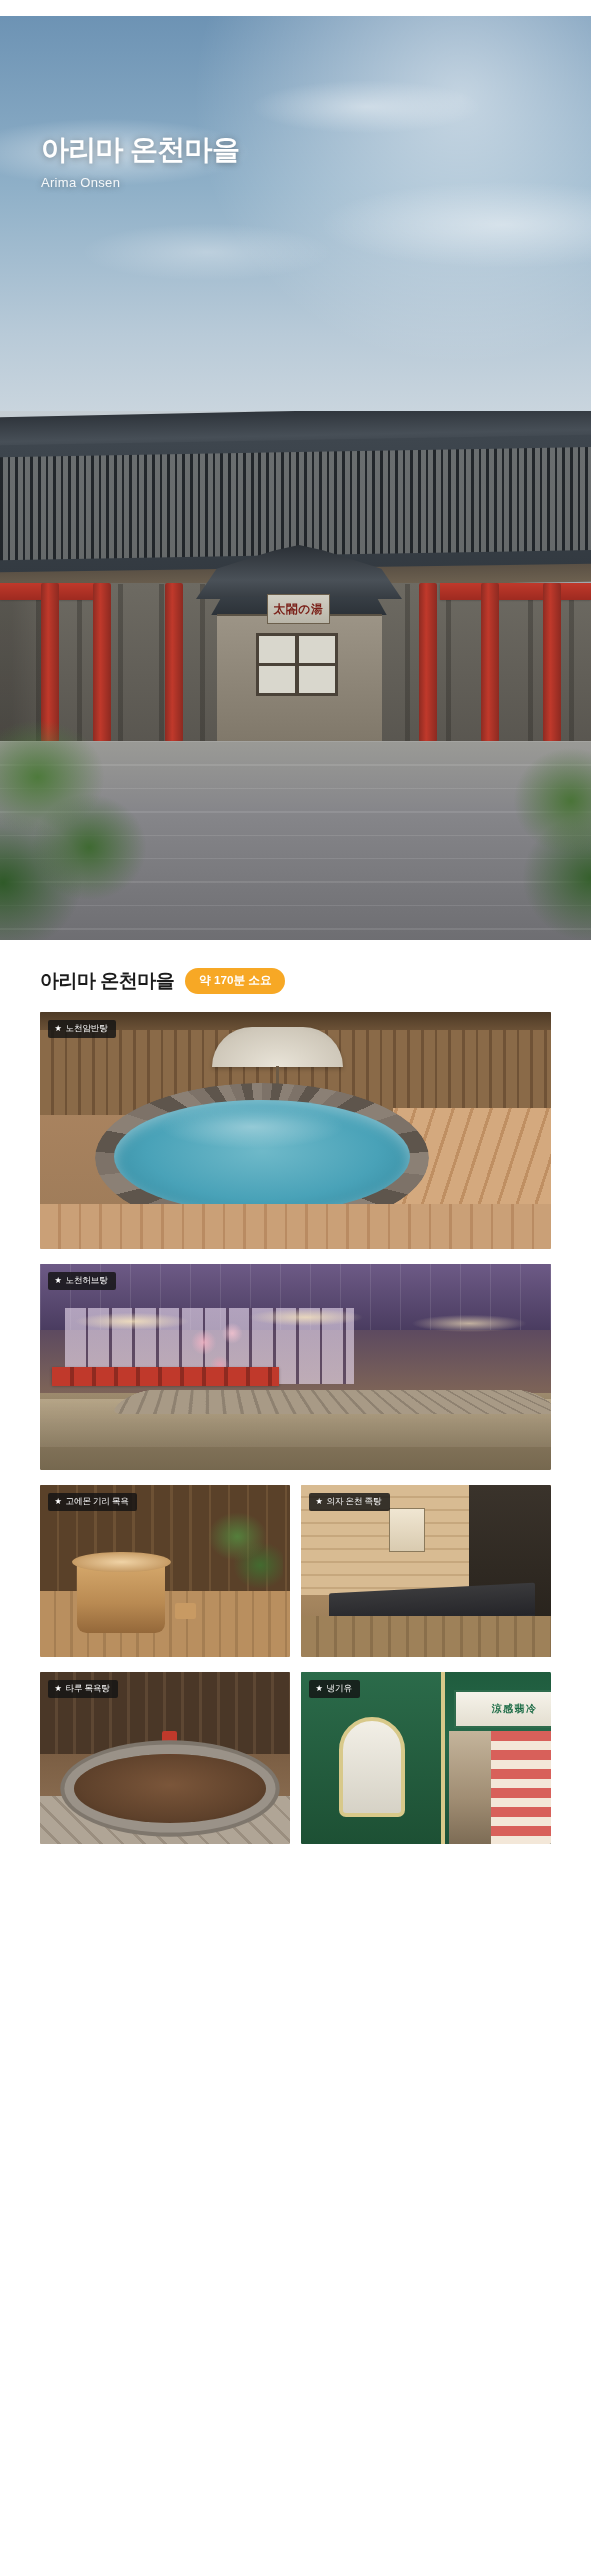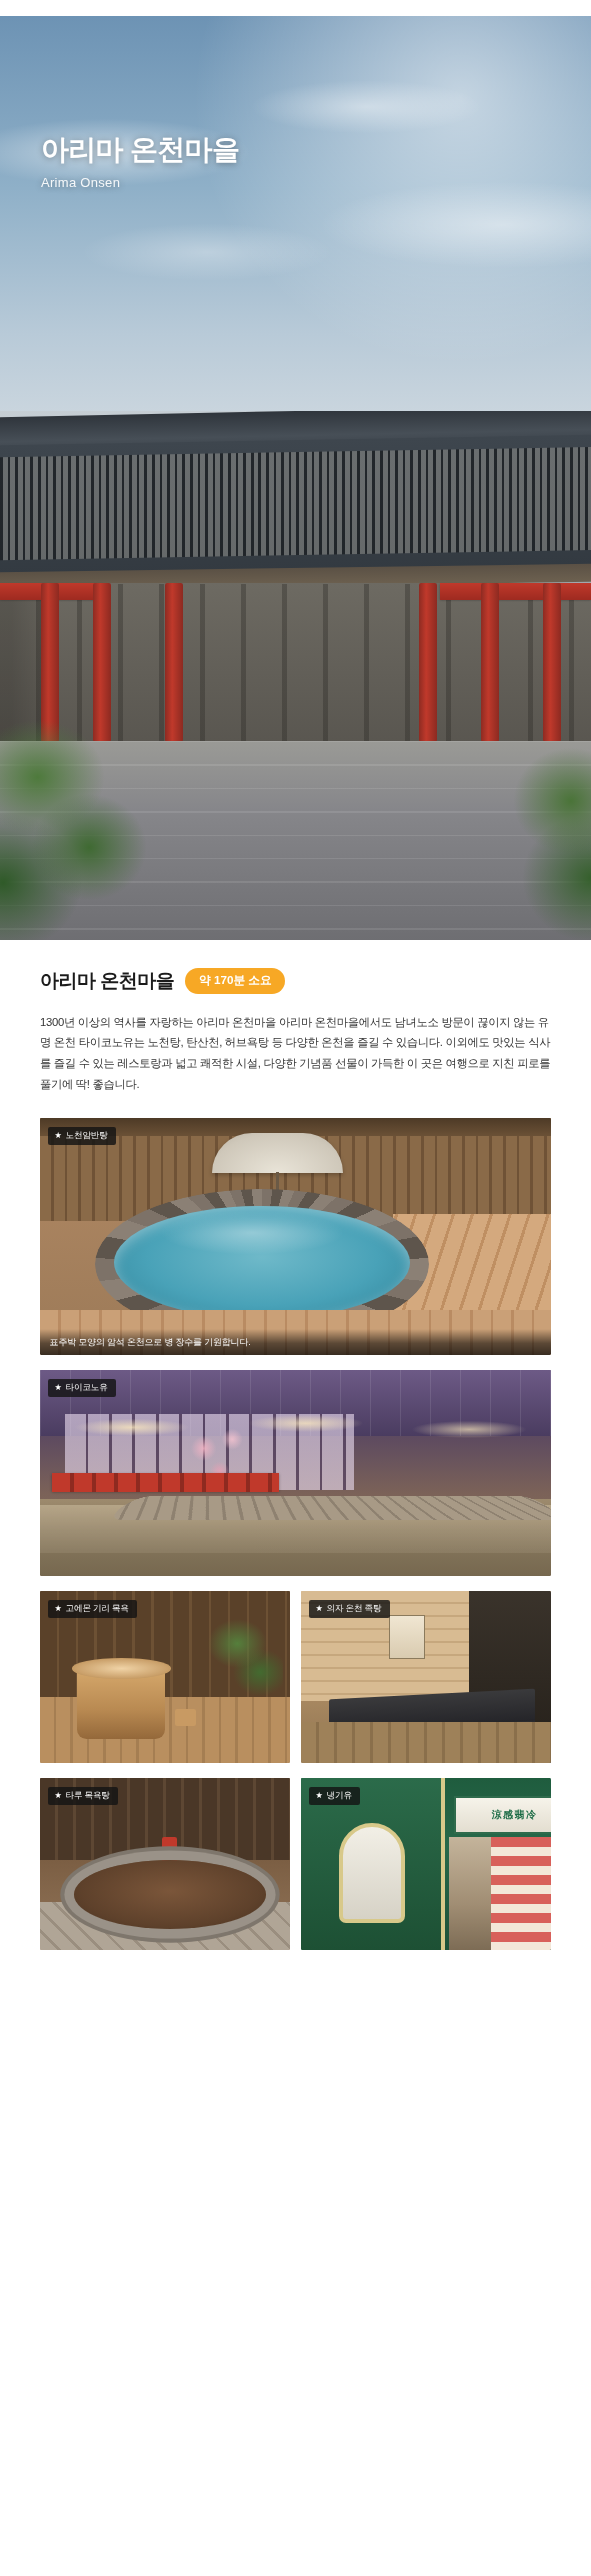--- a/index.html
+++ b/index.html
@@ -535,75 +535,80 @@
       <div class="red-banner rb1"></div>
       <div class="red-banner rb2"></div>
 
       <div class="pillar p1"></div>
       <div class="pillar p2"></div>
       <div class="pillar p3"></div>
       <div class="pillar p4"></div>
       <div class="pillar p5"></div>
       <div class="pillar p6"></div>
 
+      <div class="gate">
+        <div class="gate-roof"></div>
+        <div class="gate-roof2"></div>
+        <div class="gate-body"></div>
+        <div class="gate-window"></div>
+        <div class="gate-sign">太閤の湯</div>
+      </div>
 
       <div class="ground">
         <div class="ground-lines"></div>
       </div>
       <div class="greenery"></div>
       <div class="greenery-r"></div>
     </div>
   </section>
 
   <main class="content">
 
     <div class="title-row">
       <h1 class="main-title">아리마 온천마을</h1>
       <span class="duration-badge">약 170분 소요</span>
     </div>
 
 
-    <p class="body-copy">1300년 이상의 역사를 자랑하는 아리마 온천마을 아리마 온천마을에서도 남녀노소 방문이 끊이지 않는 유명 온천 타이코노유는 노천탕, 탄산천, 허브욕탕 등 다양한 온천을 즐길 수 있습니다. 이외에도 맛있는 식사를 즐길 수 있는 레스토랑과 넓고 쾌적한 시설, 다양한 기념품 선물이 가득한 이 곳은 여행으로 지친 피로를 풀기에 딱! 좋습니다.</p>
 
     <div class="photo-block">
       <div class="photo big">
         <div class="scene-rockbath">
           <div class="rb-fence"></div>
           <div class="rb-fence-top"></div>
           <div class="rb-umbrella"></div>
           <div class="rb-umbrella-pole"></div>
           <div class="rb-deckR"></div>
           <div class="rb-rim"></div>
           <div class="rb-water"></div>
           <div class="rb-steam"></div>
           <div class="rb-deck"></div>
         </div>
         <div class="tag">
           <span class="star">★</span>
           <span>노천암반탕</span>
         </div>
-        <div class="caption">표주박 모양의 암석 온천으로 병 장수를 기원합니다.</div>
       </div>
     </div>
 
     <div class="photo-block">
       <div class="photo wide">
         <div class="scene-herb">
           <div class="hb-ceiling"></div>
           <div class="hb-window"></div>
           <div class="hb-sakura"></div>
           <div class="hb-lights"></div>
           <div class="hb-redrail"></div>
           <div class="hb-pool"></div>
           <div class="hb-pool-water"></div>
           <div class="hb-stone"></div>
         </div>
         <div class="tag">
           <span class="star">★</span>
-          <span>타이코노유</span>
+          <span>노천허브탕</span>
         </div>
       </div>
     </div>
 
     <div class="row2">
       <div class="photo-block">
         <div class="photo half">
           <div class="scene-kiri">
             <div class="kiri-wall"></div>
             <div class="kiri-green"></div>

